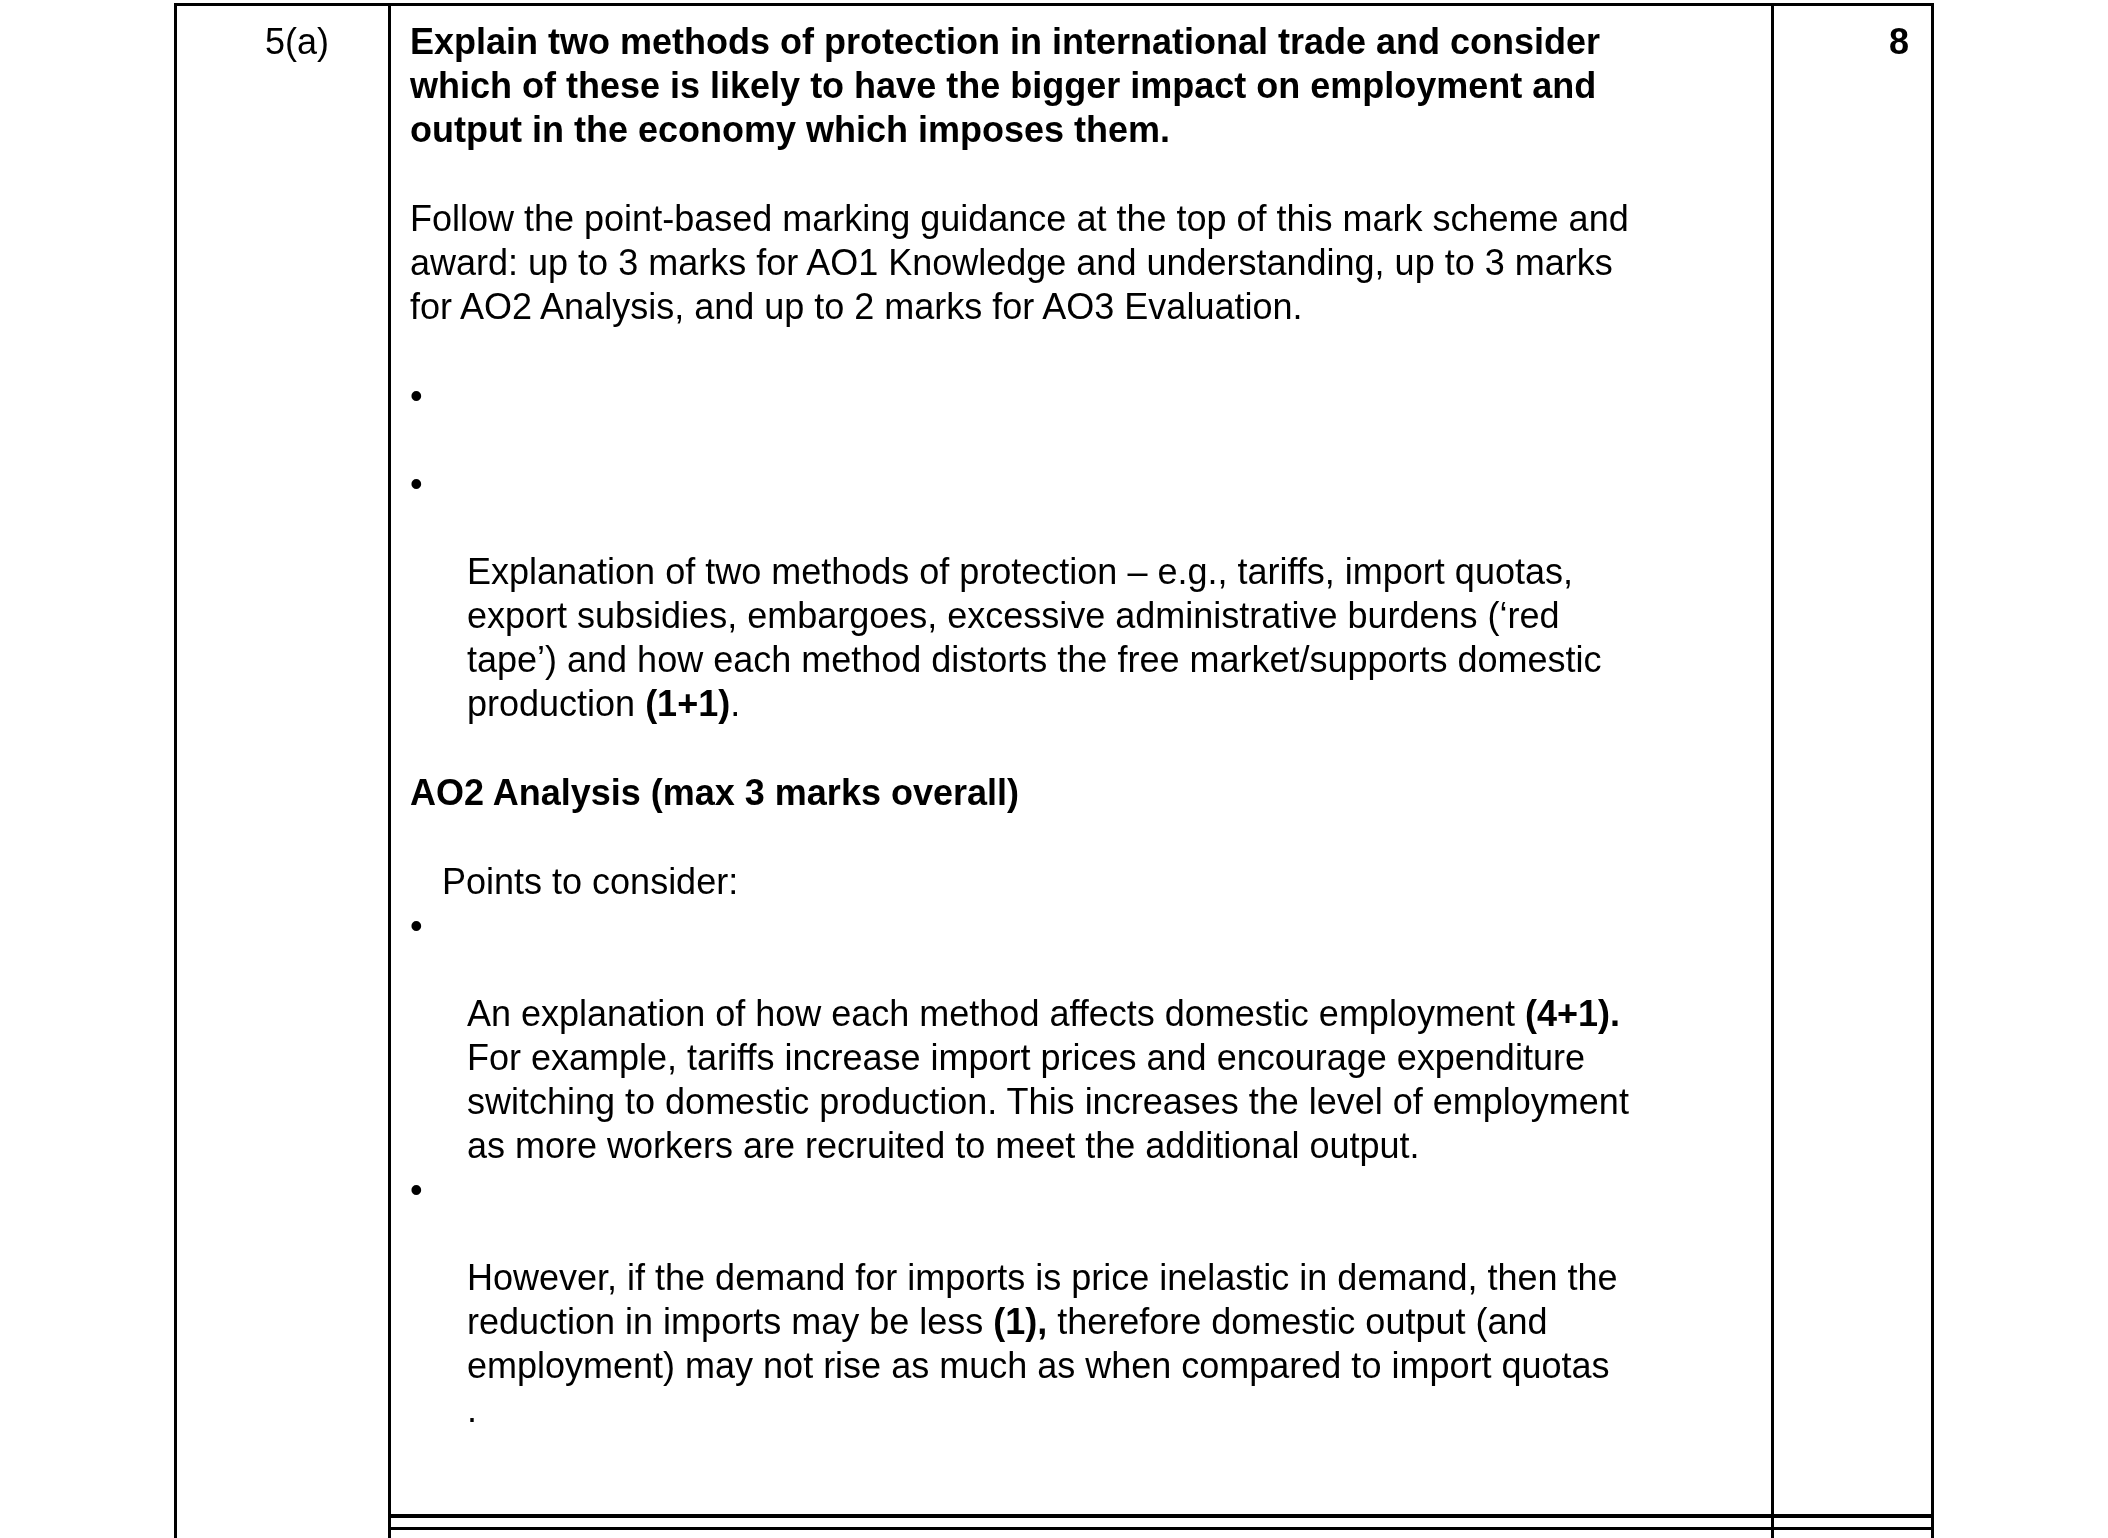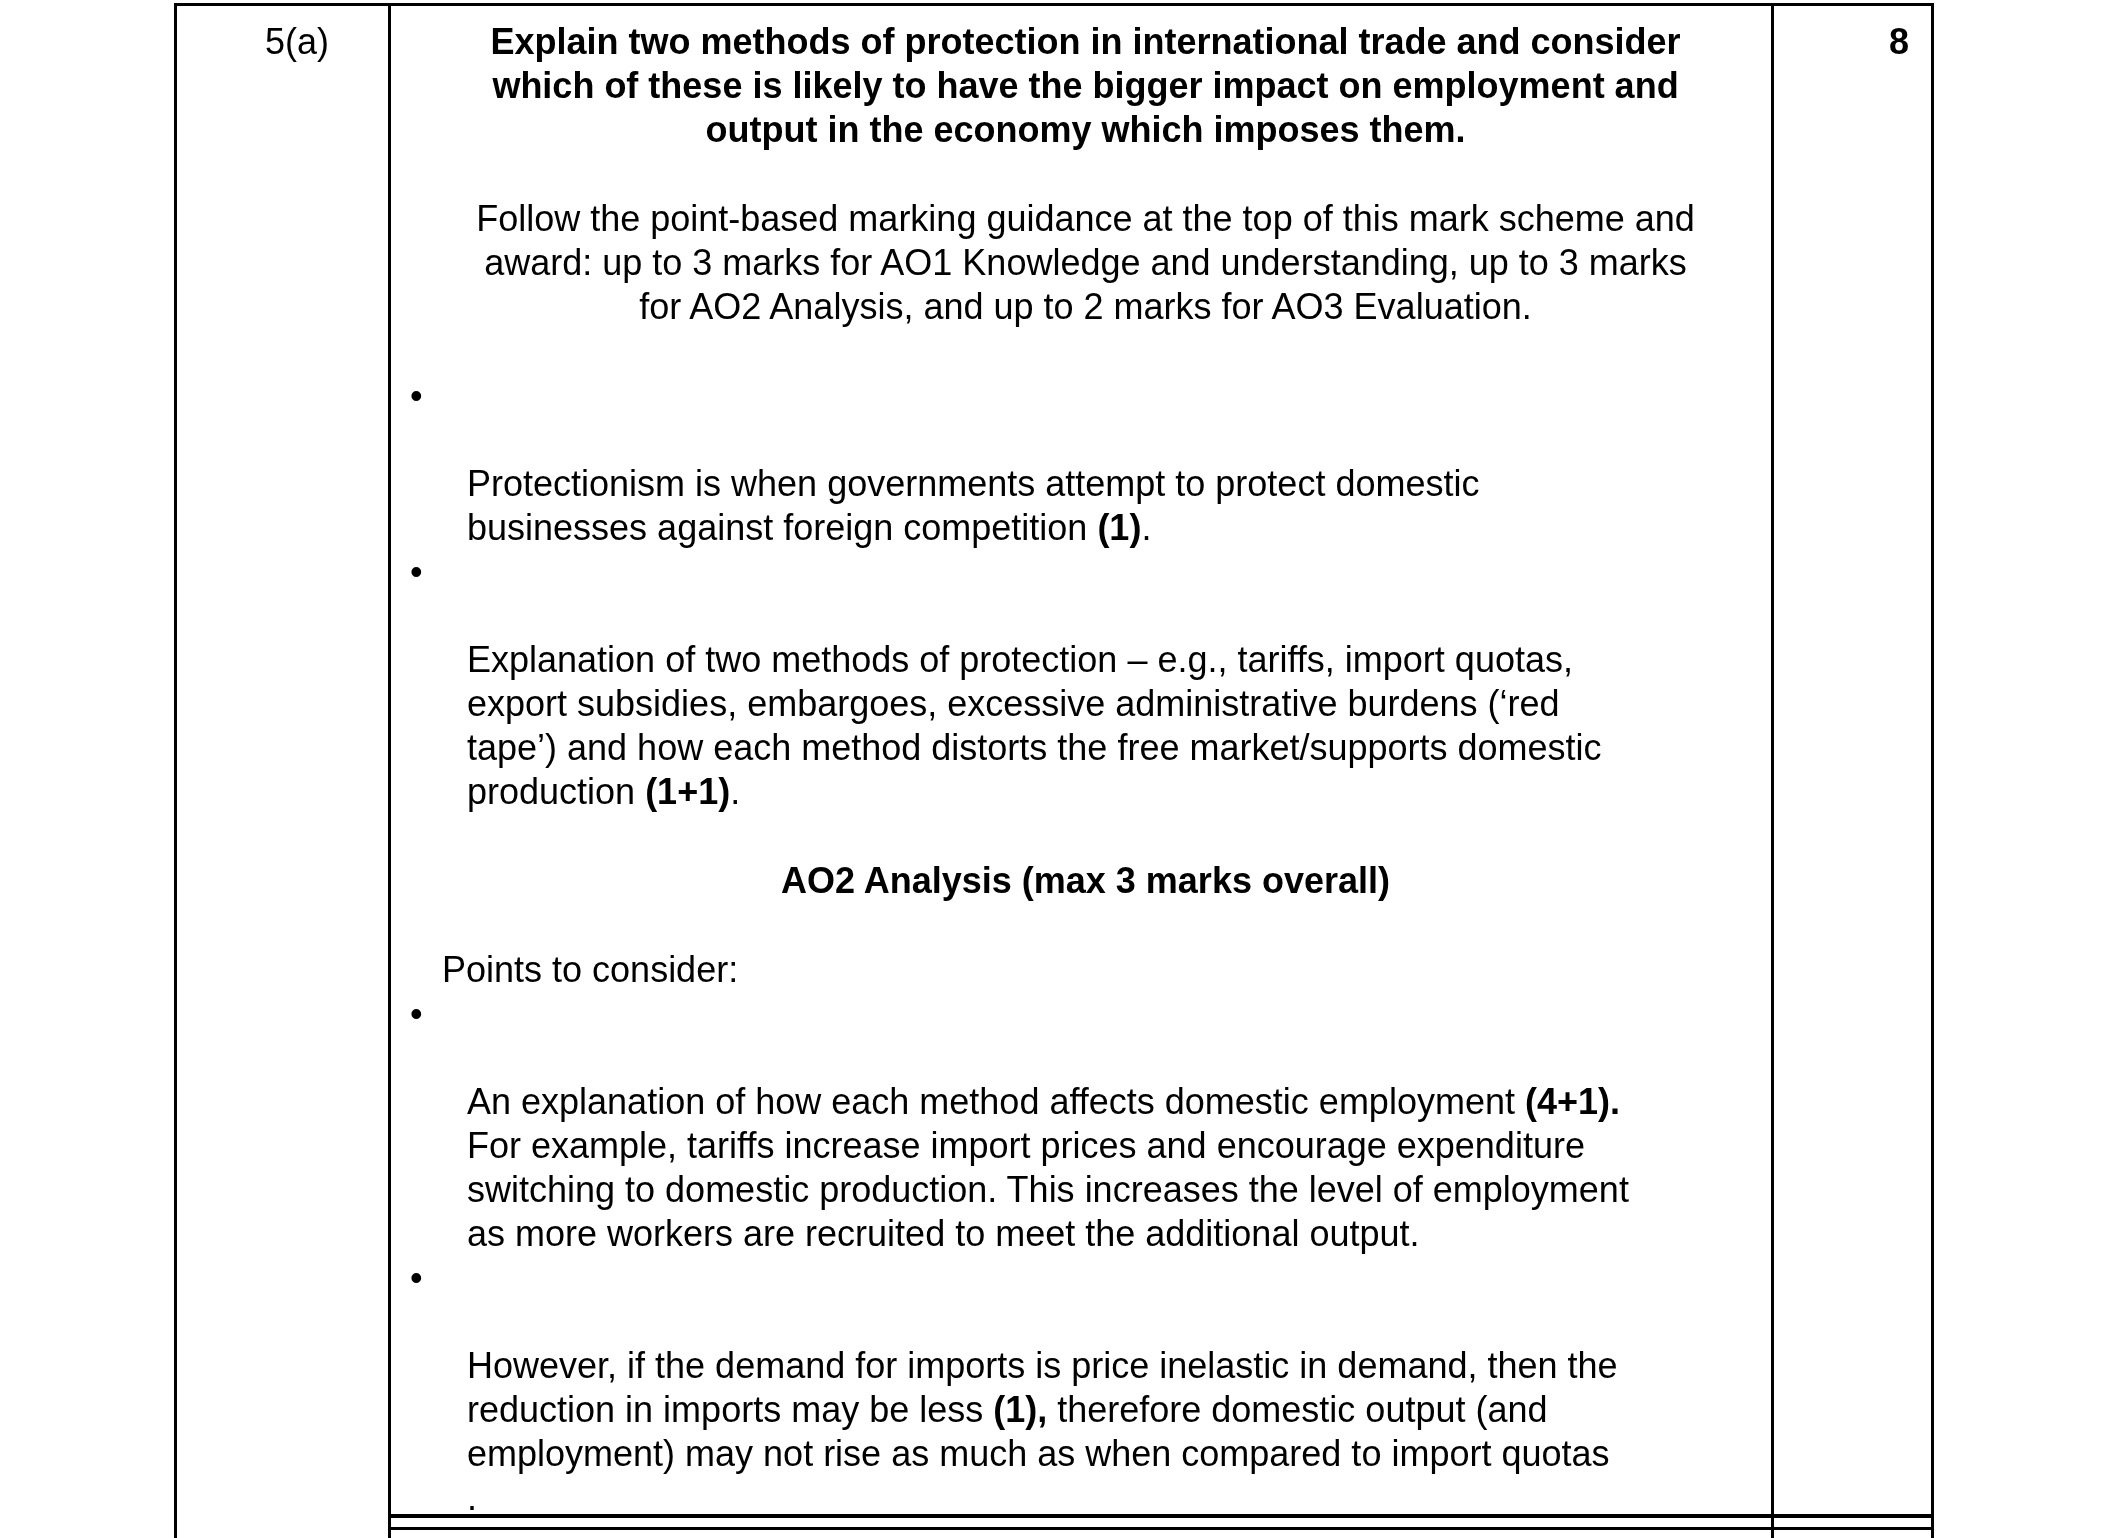--- a/index.html
+++ b/index.html
@@ -33,21 +33,21 @@
     padding: 14px 10px 0 19px;
   }
   .cell-marks {
     left: 1774px; width: 157px;
     padding: 14px 22px 0 0;
     text-align: right;
     font-weight: bold;
   }
 
   .cell-answer p, .cell-answer li { white-space: pre-line; }
-  .block { margin-bottom: 45px; text-align: center; }
+  .block { margin-bottom: 45px; }
   .block-tight { margin-bottom: 0; margin-left: 32px; }
   .bold { font-weight: bold; }
 
   ul { list-style: none; }
   ul.bullets { margin-bottom: 45px; }
   li { position: relative; padding-left: 57px; }
   .bullet { position: absolute; left: 0; top: 0; }
   .bullet::before { content: "\2022"; }
 </style>
 </head>
@@ -72,22 +72,20 @@
 output in the economy which imposes them.</p>
 
   <p class="block">Follow the point-based marking guidance at the top of this mark scheme and
 award: up to 3 marks for AO1 Knowledge and understanding, up to 3 marks
 for AO2 Analysis, and up to 2 marks for AO3 Evaluation.</p>
 
 
   <ul class="bullets">
     <li>
       <span class="bullet"></span>
-      <span>Protectionism is when governments attempt to protect domestic
-businesses against foreign competition <b>(1)</b>.</span>
     </li>
     <li>
       <span class="bullet"></span>
       <span>Explanation of two methods of protection – e.g., tariffs, import quotas,
 export subsidies, embargoes, excessive administrative burdens (‘red
 tape’) and how each method distorts the free market/supports domestic
 production <b>(1+1)</b>.</span>
     </li>
   </ul>
 

